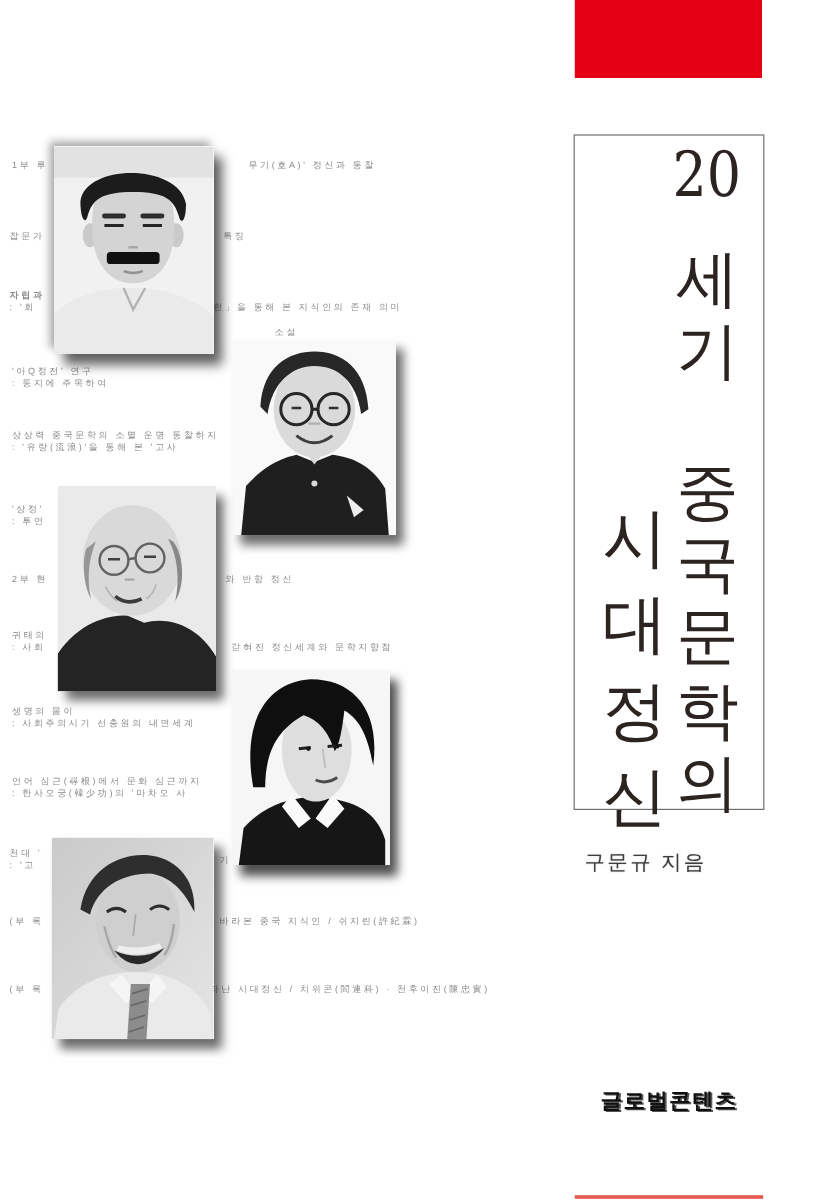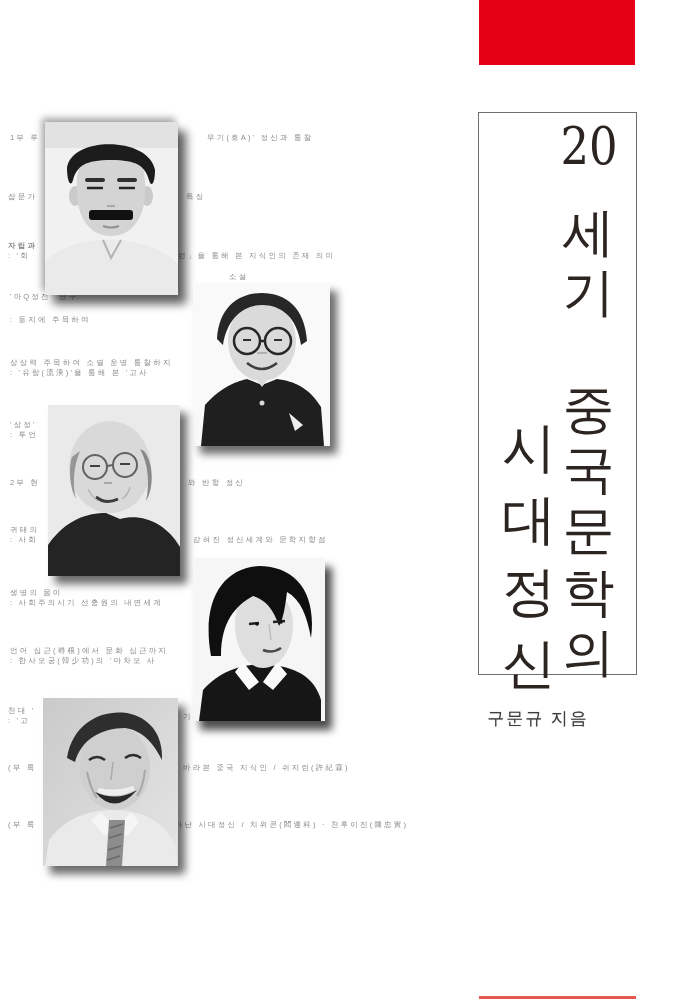--- a/index.html
+++ b/index.html
@@ -52,23 +52,23 @@
 
   <div class="toc">
       <span class="toc-frag" style="left: 10px; top: 133px; color: rgb(138, 138, 138);">1부  루</span>
       <span class="toc-frag" style="left: 183px; top: 133px; color: rgb(138, 138, 138); margin-left: 24px;">무기(호A)'  정신과  통찰</span>
       <span class="toc-frag" style="left: 8px; top: 192px; color: rgb(138, 138, 138);">잡문가</span>
       <span class="toc-frag" style="left: 186px; top: 192px; color: rgb(138, 138, 138);">특징</span>
       <span class="toc-frag" style="left: 8px; top: 241px; color: rgb(138, 138, 138); font-weight: bold;">자립과</span>
       <span class="toc-frag" style="left: 8px; top: 251px; color: rgb(138, 138, 138);">: '회</span>
       <span class="toc-frag" style="left: 229px; top: 241px; color: rgb(138, 138, 138); margin-top: 31px;">소설</span>
       <span class="toc-frag" style="left: 178px; top: 251px; color: rgb(138, 138, 138);">런」을  통해  본  지식인의  존재  의미</span>
-      <span class="toc-frag" style="left: 10px; top: 292px; color: rgb(138, 138, 138);">'아Q정전'  연구</span>
+      <span class="toc-frag" style="left: 10px; top: 305px; color: rgb(138, 138, 138);">'아Q정전'  연구</span>
       <span class="toc-frag" style="left: 10px; top: 315px; color: rgb(138, 138, 138);">: 동지에  주목하여</span>
-      <span class="toc-frag" style="left: 10px; top: 358px; color: rgb(138, 138, 138);">상상력  주목하여  소멸  운명  통찰하지</span>
+      <span class="toc-frag" style="left: 10px; top: 358px; color: rgb(138, 138, 138);">상상력  중국문학의  소멸  운명  통찰하지</span>
       <span class="toc-frag" style="left: 10px; top: 368px; color: rgb(138, 138, 138);">: '유랑(流浪)'을  통해  본  '고사</span>
       <span class="toc-frag" style="left: 10px; top: 420px; color: rgb(138, 138, 138);">'상정'</span>
       <span class="toc-frag" style="left: 10px; top: 430px; color: rgb(138, 138, 138);">: 투언</span>
       <span class="toc-frag" style="left: 10px; top: 478px; color: rgb(138, 138, 138);">2부  현</span>
       <span class="toc-frag" style="left: 188px; top: 478px; color: rgb(138, 138, 138);">와  반항  정신</span>
       <span class="toc-frag" style="left: 10px; top: 525px; color: rgb(138, 138, 138); text-align: right;">귀태의</span>
       <span class="toc-frag" style="left: 10px; top: 535px; color: rgb(138, 138, 138);">: 사회</span>
       <span class="toc-frag" style="left: 193px; top: 535px; color: rgb(138, 138, 138);">갇혀진  정신세계와  문학지향점</span>
       <span class="toc-frag" style="left: 10px; top: 588px; color: rgb(138, 138, 138); font-family: Liberation Serif, serif;">생명의  몸이</span>
       <span class="toc-frag" style="left: 10px; top: 598px; color: rgb(138, 138, 138);">: 사회주의시기  선충원의  내면세계</span>
@@ -182,16 +182,17 @@
     </svg>
   </div>
 
   <div class="title-box" style="border-color: rgb(110, 110, 110);">
     <div class="vtext title-main"><span class="tcy">20</span><span>세기　중국문학의</span></div>
     <div class="vtext title-sub">시대정신</div>
   </div>
 
   <div class="author">구문규 지음</div>
 
+  <div class="publisher">글로벌콘텐츠</div>
 
   <div class="accent-bottom" style="background: rgb(228, 88, 79);"></div>
 
 </div>
 
 </body></html>

